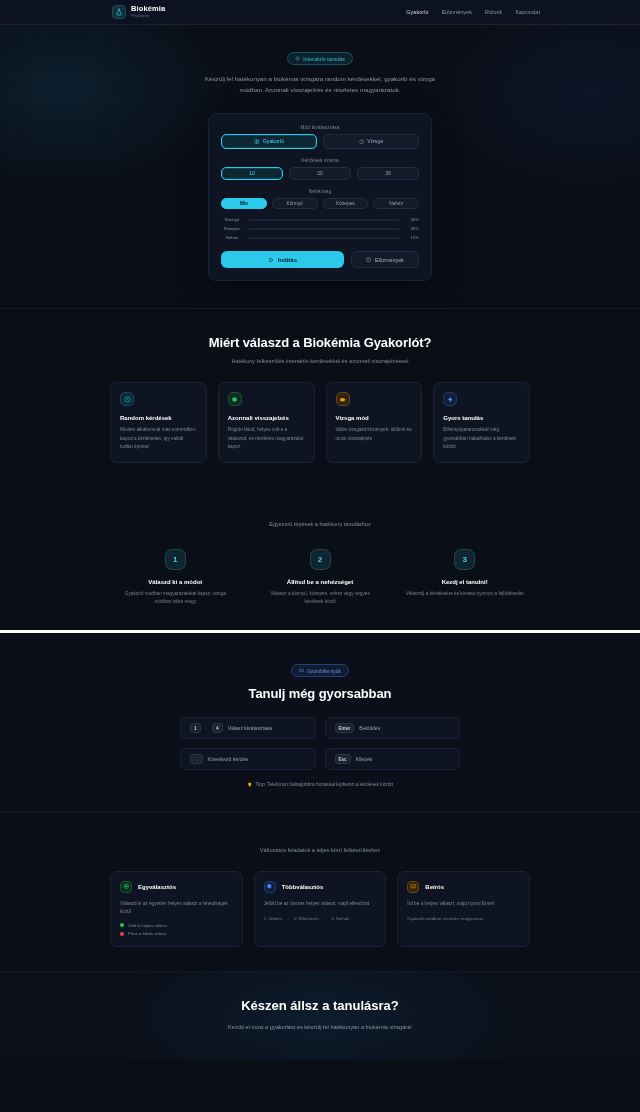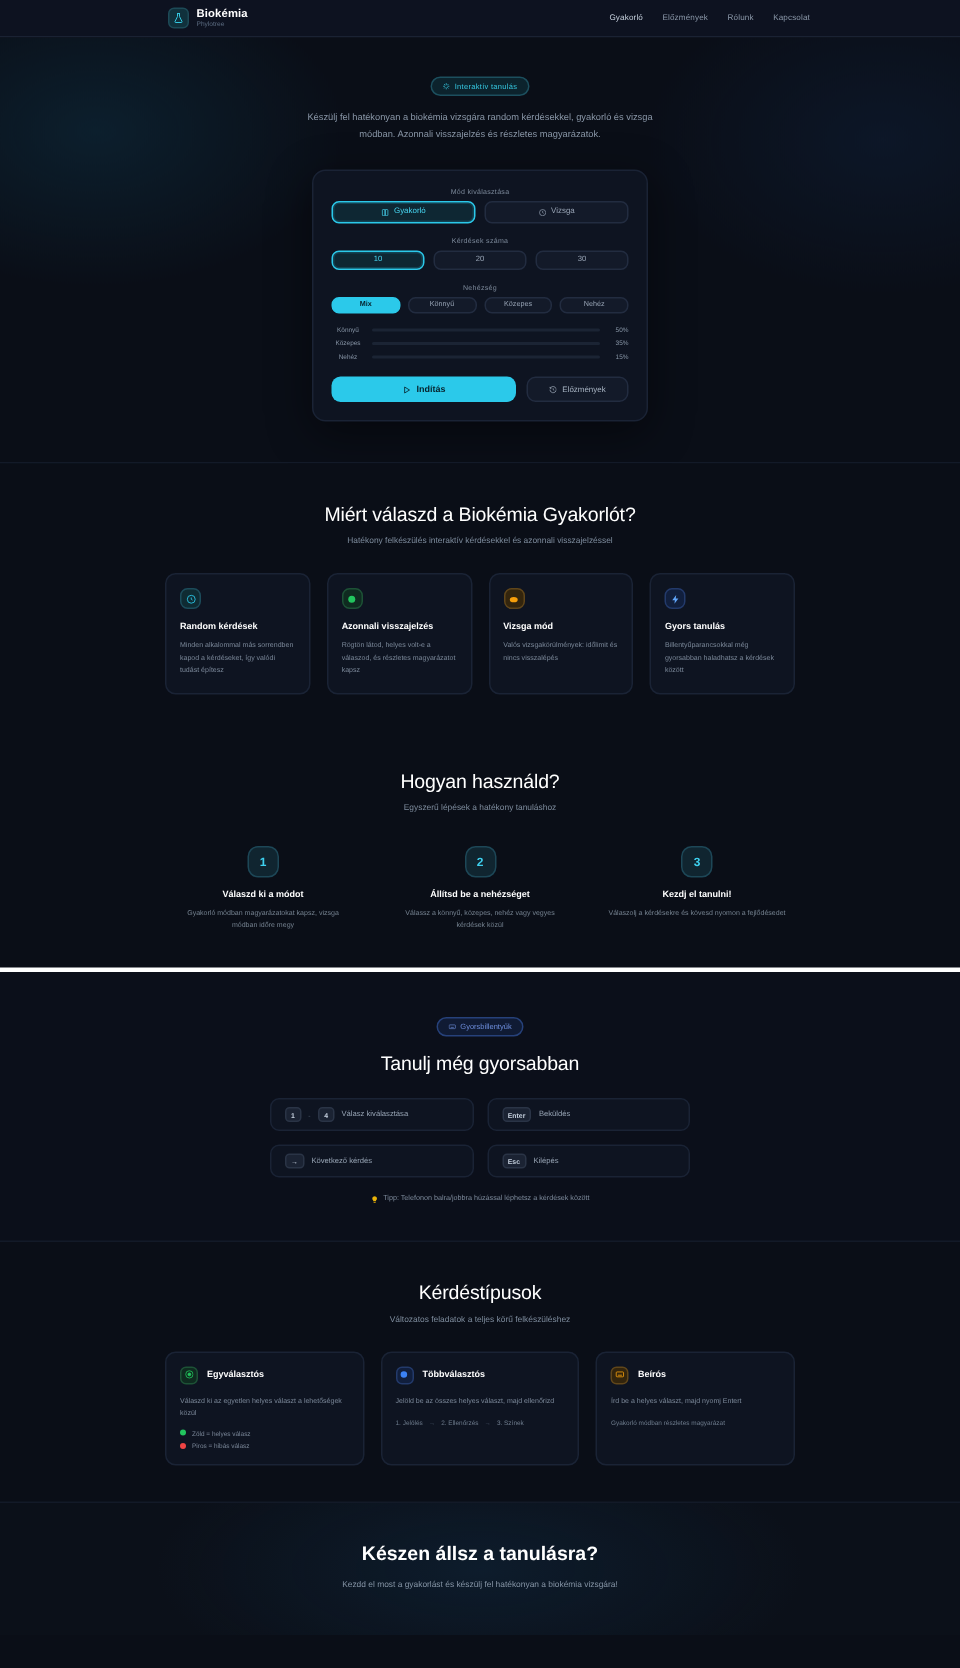--- a/index.html
+++ b/index.html
@@ -125,21 +125,21 @@
     flex: 1; height: 17px; border-radius: 6px;
     background: #131a29; border: 1px solid #222c40; color: #aab6c5;
     display: flex; align-items: center; justify-content: center; gap: 3.5px;
     font-size: 5.3px; cursor: pointer;
   }
   .btn-ghost svg { width: 5.5px; height: 5.5px; }
 
   
   .section { padding: 26px 0 24px; }
   .sec-title {
-    text-align: center; font-size: 13px; font-weight: normal; color: #ffffff;
+    text-align: center; font-size: 13px; font-weight: bold; color: #ffffff;
     letter-spacing: -0.1px;
   }
   .sec-sub {
     text-align: center; font-size: 5.6px; color: #7d8b9c; margin-top: 8px;
   }
   .container { width: 420px; margin: 0 auto; }
 
   .features { display: flex; gap: 11px; margin-top: 18px; }
   .feat-card {
     flex: 1; background: #0e1421; border: 1px solid #1a2335;
@@ -388,21 +388,20 @@
         </span>
         <div class="feat-title">Gyors tanulás</div>
         <div class="feat-desc">Billentyűparancsokkal még gyorsabban haladhatsz a kérdések között</div>
       </div>
     </div>
   </div>
 </div>
 
 <div class="section">
   <div class="container">
-    <div class="sec-title">Hogyan használd?</div>
     <div class="sec-sub">Egyszerű lépések a hatékony tanuláshoz</div>
     <div class="steps">
       <div class="step">
         <div class="step-num">1</div>
         <div class="step-title">Válaszd ki a módot</div>
         <div class="step-desc">Gyakorló módban magyarázatokat kapsz, vizsga módban időre megy</div>
       </div>
       <div class="step">
         <div class="step-num">2</div>
         <div class="step-title">Állítsd be a nehézséget</div>
@@ -453,21 +452,20 @@
       <svg viewBox="0 0 24 24" fill="#eab308" stroke="none">
         <path d="M12 2a7 7 0 0 0-4 12.7V17h8v-2.3A7 7 0 0 0 12 2zM9 19h6v2H9z"></path>
       </svg>
       <span>Tipp: Telefonon balra/jobbra húzással léphetsz a kérdések között</span>
     </div>
   </div>
 </div>
 
 <div class="section">
   <div class="container">
-    <div class="sec-title">Kérdéstípusok</div>
     <div class="sec-sub">Változatos feladatok a teljes körű felkészüléshez</div>
     <div class="qt-grid">
       <div class="qt-card">
         <div class="qt-head">
           <span class="qt-icon" style="background:#0f2b20;border:1px solid #1d5236">
             <svg viewBox="0 0 24 24" fill="none" stroke="#22c55e" stroke-width="2">
                 <circle cx="12" cy="12" r="9"></circle>
                 <circle cx="12" cy="12" r="3.5" fill="#22c55e"></circle>
               </svg>
           </span>

